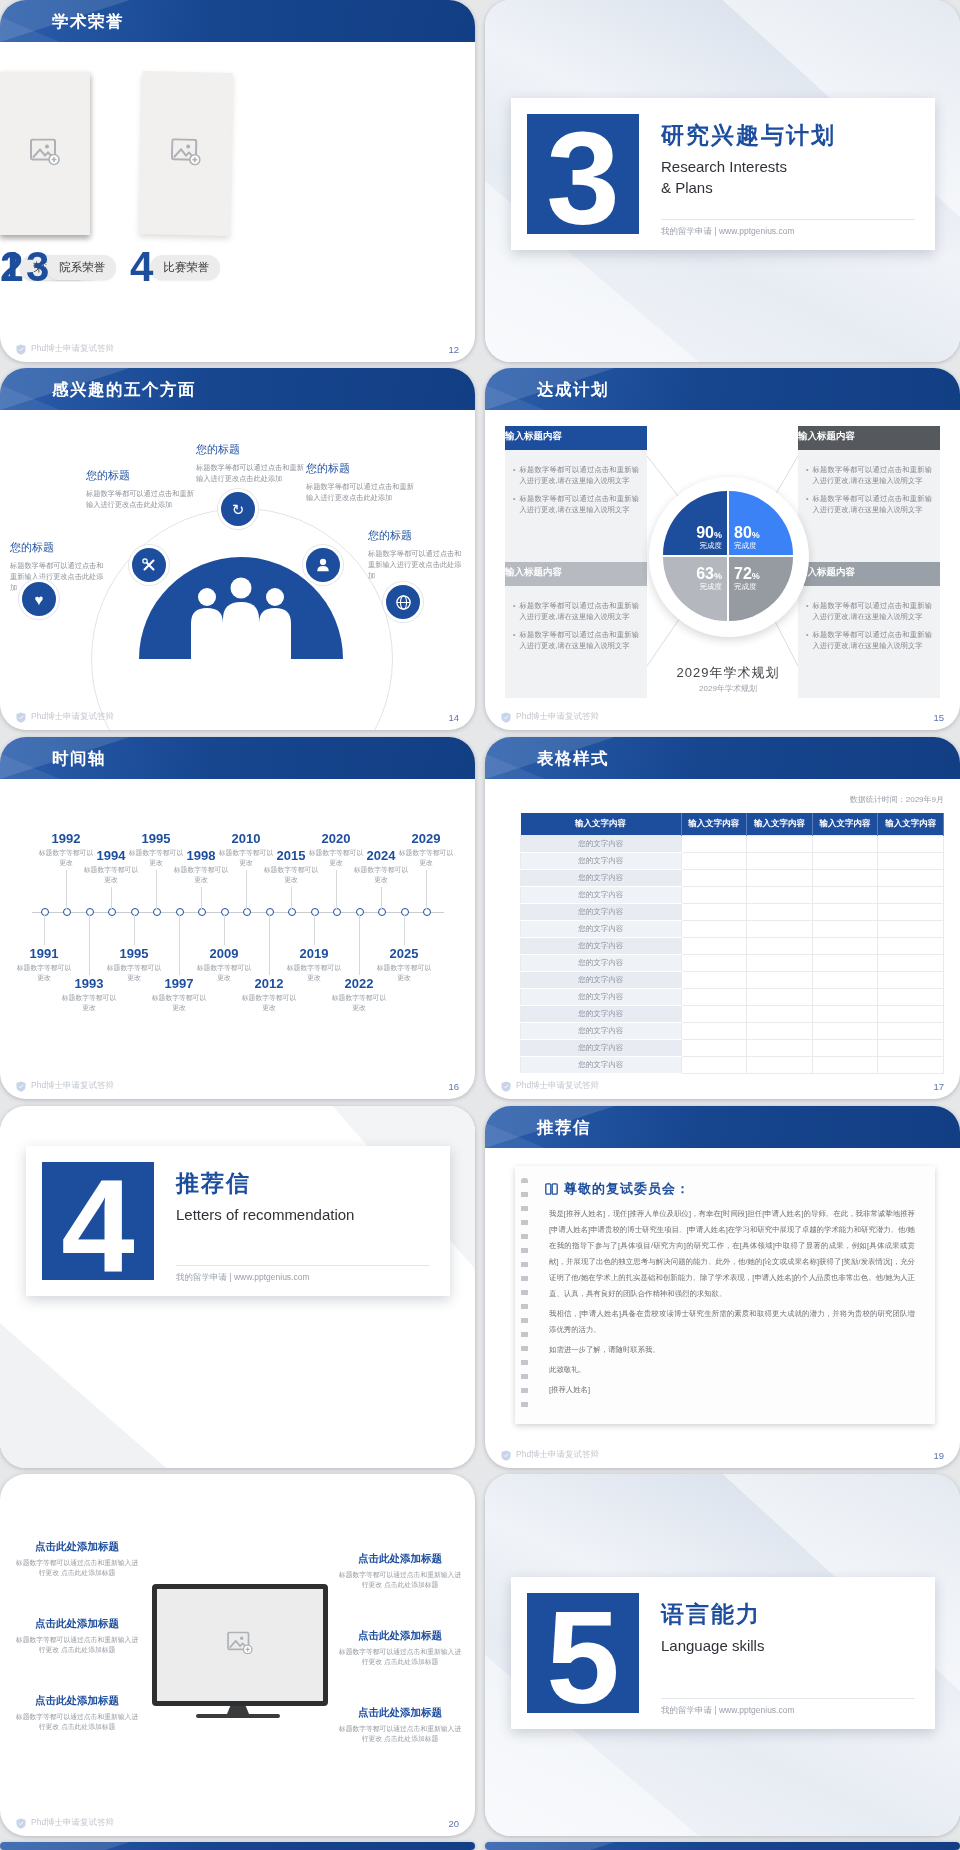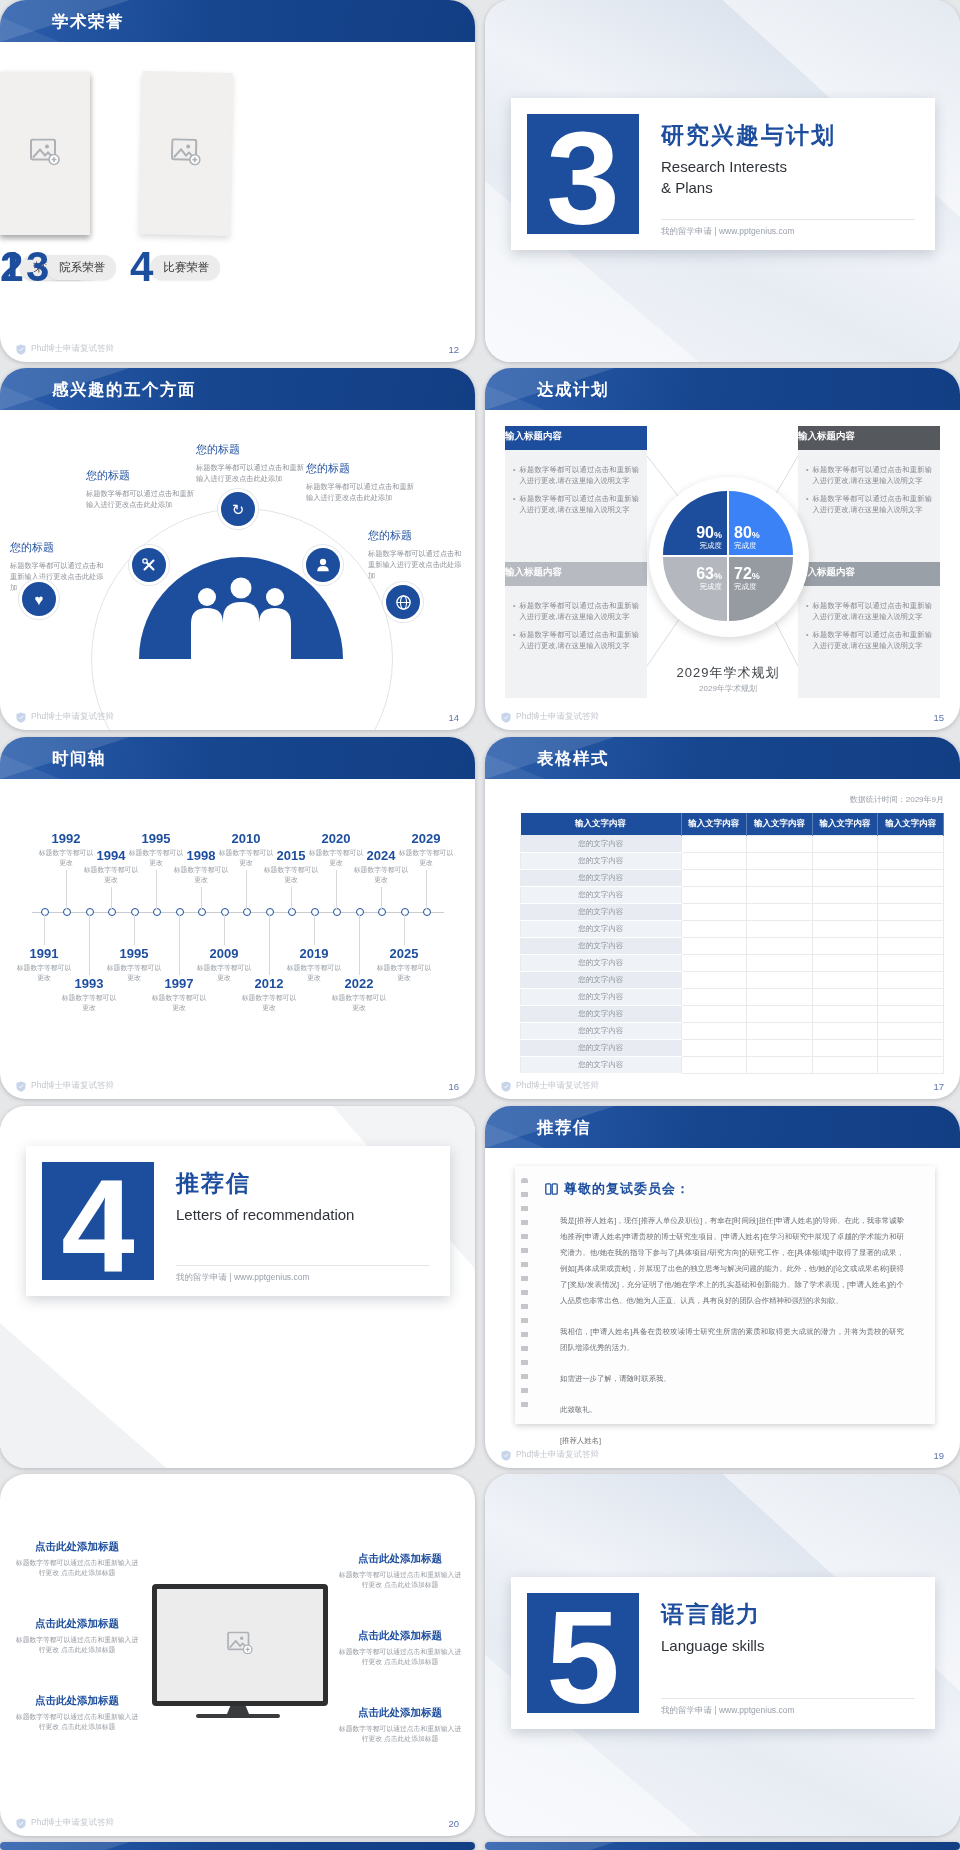--- a/index.html
+++ b/index.html
@@ -123,21 +123,21 @@
   
   .paper{position:absolute;left:30px;top:60px;width:420px;height:258px;background:#fdfdfd;
     box-shadow:0 2px 6px rgba(0,0,0,.18);}
   .paper::before{content:"";position:absolute;left:6px;top:12px;bottom:12px;width:7px;
     background:repeating-linear-gradient(to bottom,#b9bdc3 0 5px,transparent 5px 14px);
     border-radius:3px;opacity:.85;}
   .letter-inner{position:absolute;left:30px;right:16px;top:14px;}
   .letter-head{display:flex;align-items:center;gap:6px;}
   .letter-salut{font-size:13px;font-weight:bold;color:#1d4e9e;letter-spacing:1px;}
   .letter-body{margin-top:8px;font-size:7.4px;color:#6d7176;line-height:16px;text-align:justify;}
-  .letter-body p{margin:15px;}
+  .letter-body p{margin:4px;}
   
   .show-block{position:absolute;width:126px;text-align:center;}
   .show-title{font-size:10.5px;font-weight:bold;color:#1d4e9e;margin-bottom:4px;}
   .show-body{font-size:6.8px;color:#979ca2;line-height:1.5;}
   .tv{position:absolute;left:152px;top:110px;width:166px;height:112px;background:#ececec;
     border:5px solid #2e2f31;border-radius:4px;}
   .tv-neck{position:absolute;left:227px;top:232px;width:22px;height:8px;background:#3a3b3d;
     clip-path:polygon(15% 0,85% 0,100% 100%,0 100%);}
   .tv-base{position:absolute;left:196px;top:240px;width:84px;height:4px;background:#3a3b3d;border-radius:2px;}
 </style>

